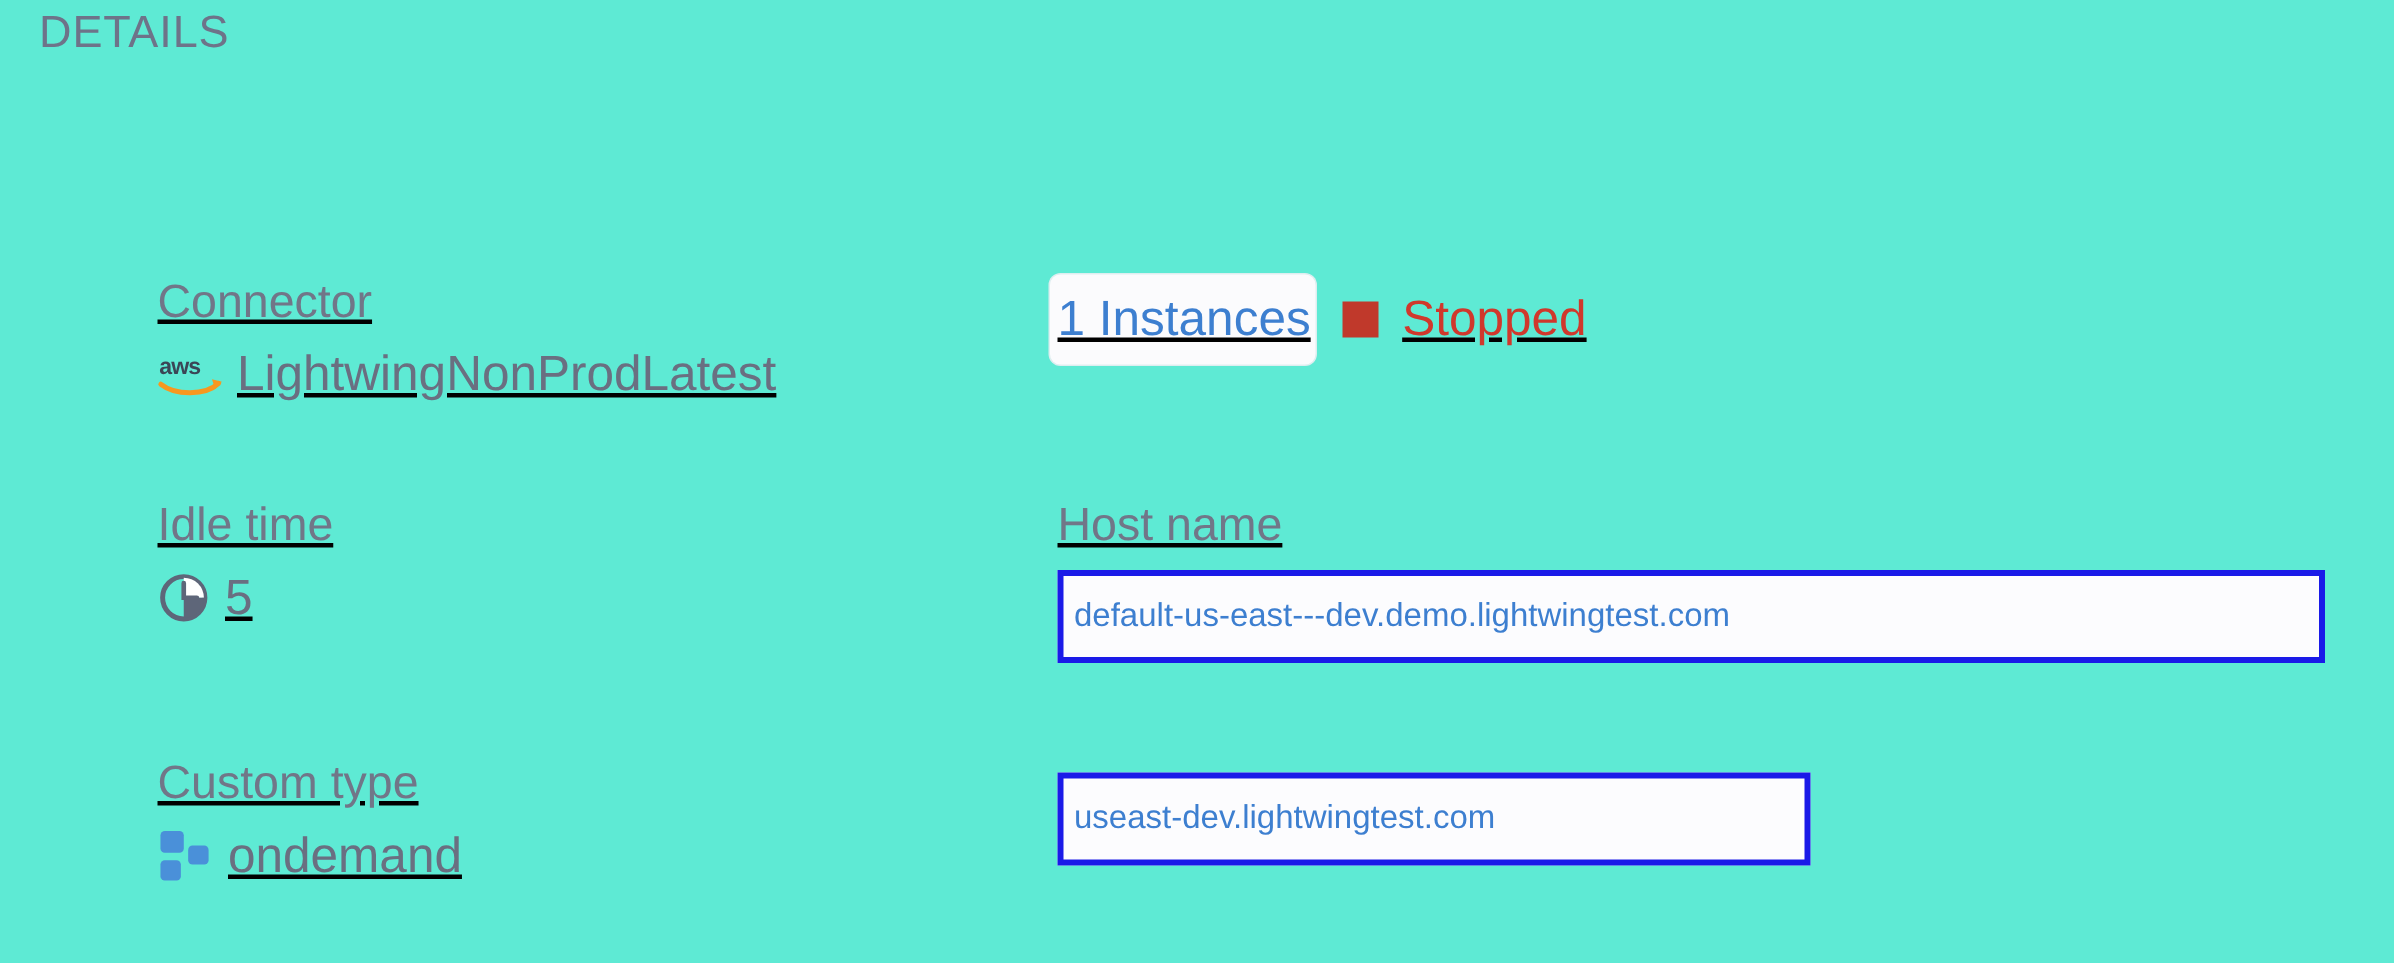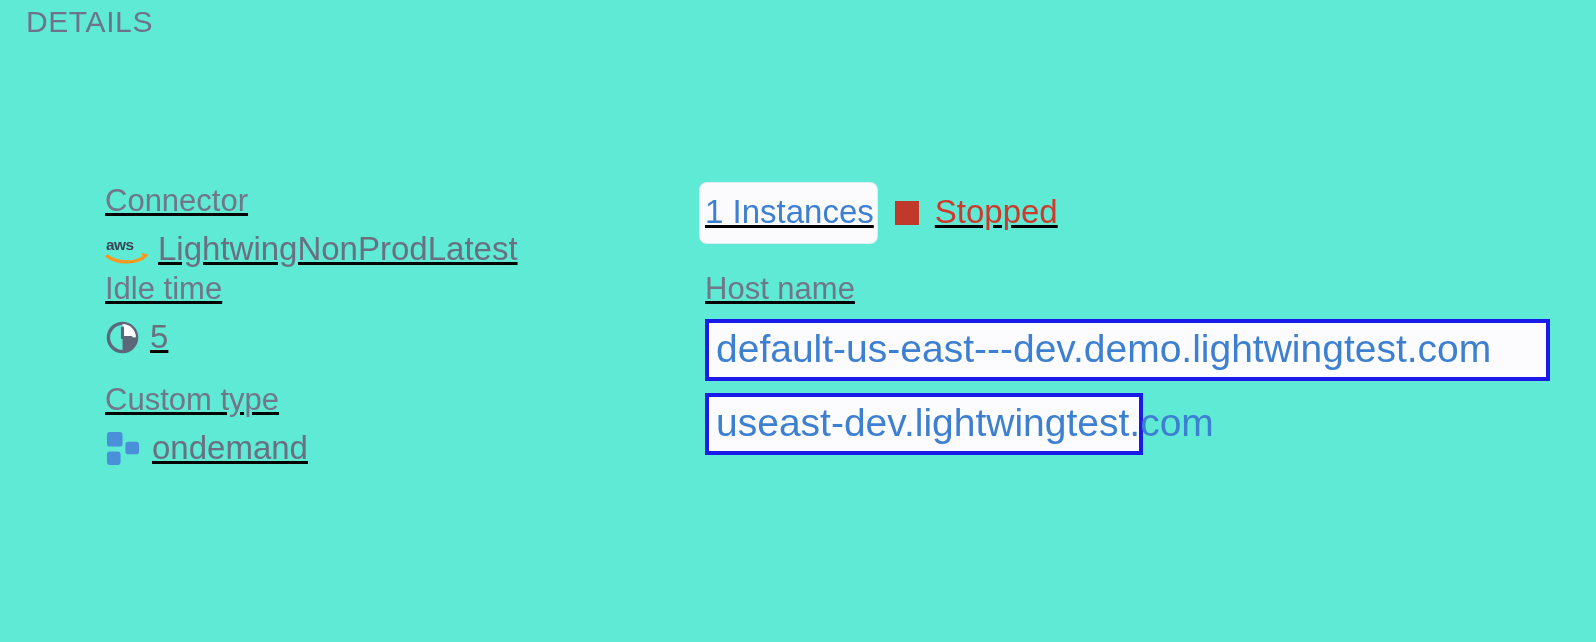--- a/index.html
+++ b/index.html
@@ -40,21 +40,21 @@
     position: absolute;
     left: 105px;
     top: 182px;
     width: 1460px;
   }
   .details-row {
     display: flex;
     align-items: flex-start;
     text-decoration: underline;
   }
-  .details-row + .details-row { }
+  .details-row + .details-row { margin-top: 61px; }
 
   .field {
     position: relative;
   }
   .field.col-left  { width: 600px; flex: 0 0 600px; }
   .field.col-right { flex: 1 1 auto; }
 
   .field-label {
     font-size: 31px;
     line-height: 37px;
@@ -134,30 +134,30 @@
     white-space: nowrap;
   }
 
   
   .boxed-link {
     display: inline-flex;
     align-items: center;
     border: 4px solid #1a1ae8;
     background: #fcfcfe;
     color: #3d7fd0;
-    font-size: 39px;
+    font-size: 22px;
     line-height: 40px;
     padding: 6px 7px 8px 7px;
     text-decoration: none;
     cursor: pointer;
     white-space: nowrap;
     box-sizing: border-box;
   }
   .boxed-link.hostname { width: 845px; }
-  .boxed-link.customdomain { width: 438px; }
+  .boxed-link.customdomain { width: 502px; }
 
   .value-host { margin-top: 12px; }
   .value-domain { margin-top: 12px; }
 </style>
 </head>
 <body>
 
 <div class="panel">
 
   <div class="details-heading">DETAILS</div>

